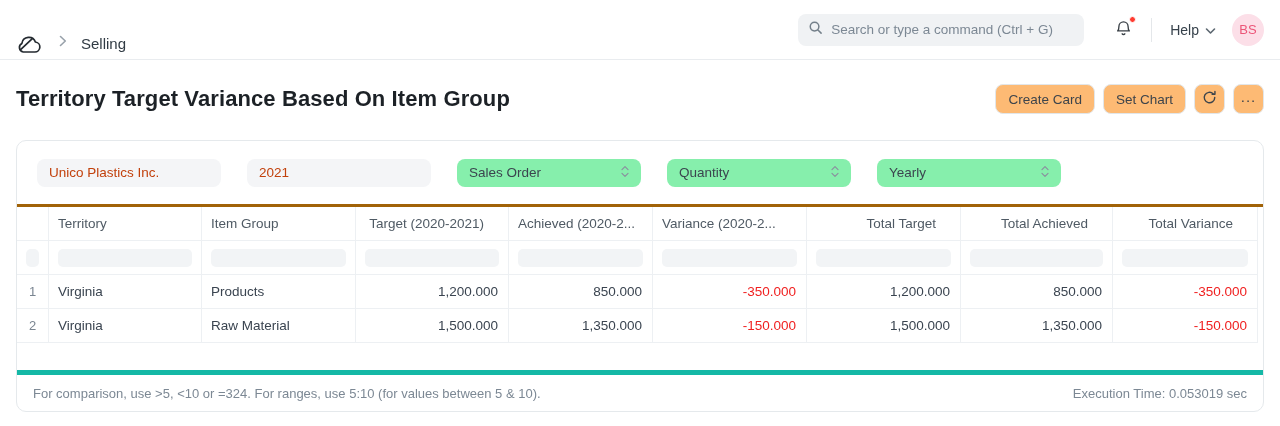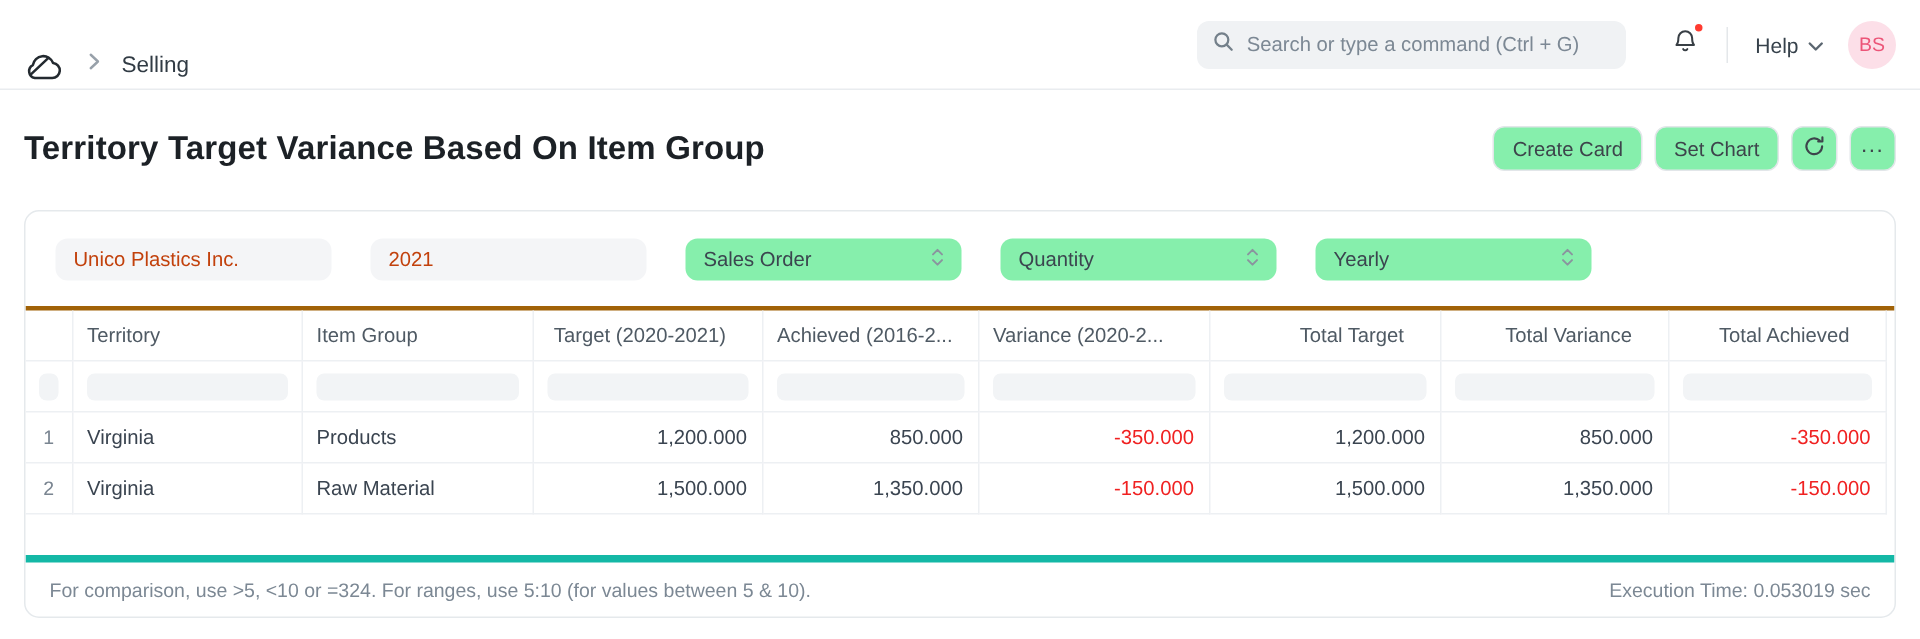--- a/index.html
+++ b/index.html
@@ -27,21 +27,21 @@
   .help { display:flex; align-items:center; gap:6px; font-size:14px; color:#36414b; cursor:pointer; }
   .avatar { width:32px; height:32px; border-radius:50%; background:#fcdfe8; color:#ec5578;
     font-size:13px; font-weight:500; display:flex; align-items:center; justify-content:center;
     margin-left:16px; cursor:pointer; }
 
   
   .title-row { height:30px; margin:24px 16px 26px; display:flex; align-items:center;
     justify-content:space-between; }
   .page-title { font-size:22px; font-weight:700; color:#1c2126; letter-spacing:.1px; }
   .toolbar { display:flex; align-items:center; gap:8px; }
-  .btn { height:30px; background:#86efac; border:1px solid #e2e6e9; border-radius:8px;
+  .btn { height:30px; background:#fdba74; border:1px solid #e2e6e9; border-radius:8px;
     font-size:13.5px; font-weight:500; color:#3d444b; padding:0 12px; cursor:pointer;
     display:flex; align-items:center; justify-content:center;
     font-family:"Liberation Sans","DejaVu Sans",sans-serif; }
   .btn-icon { width:31px; padding:0; }
   .dots { font-size:15px; letter-spacing:1px; color:#3d444b; line-height:1; padding-bottom:6px; }
 
   
   .card { margin:0 16px; height:272px; border:1px solid #e5e9ec; border-radius:10px;
     background:#fff; display:flex; flex-direction:column; overflow:hidden; }
 
@@ -182,25 +182,25 @@
     </div>
   </div>
 
   <div class="table-wrap">
     <div class="tbl">
 
       <div class="cell head rowno"></div>
       <div class="cell head">Territory</div>
       <div class="cell head">Item Group</div>
       <div class="cell head head-num">Target (2020-2021)</div>
-      <div class="cell head">Achieved (2016-2...</div>
+      <div class="cell head">Achieved (2020-2...</div>
       <div class="cell head">Variance (2020-2...</div>
       <div class="cell head head-num">Total Target</div>
+      <div class="cell head head-num">Total Achieved</div>
       <div class="cell head head-num">Total Variance</div>
-      <div class="cell head head-num">Total Achieved</div>
 
       <div class="cell">
           <span class="pill-sm"></span>
         </div>
       <div class="cell">
           <span class="pill"></span>
         </div>
       <div class="cell">
           <span class="pill"></span>
         </div>

